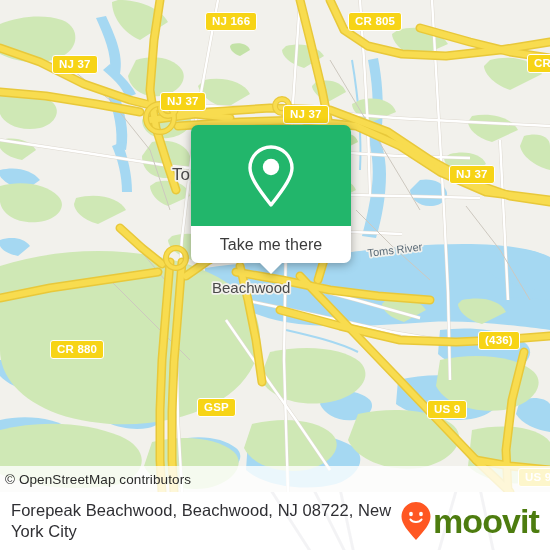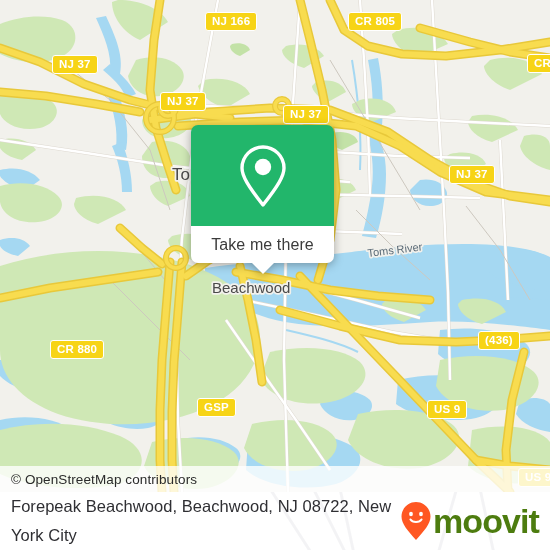--- a/index.html
+++ b/index.html
@@ -38,31 +38,31 @@
     bottom: 0;
     width: 550px;
     height: 26px;
     background: rgba(255,255,255,0.78);
     display: flex;
     align-items: center;
   }
   .attribution-text {
     font-size: 13.5px;
     color: #2b2b2b;
-    padding-left: 11px;
+    padding-left: 5px;
     letter-spacing: 0.1px;
     white-space: nowrap;
   }
 
   
   .callout {
     position: absolute;
     left: 191px;
     top: 125px;
-    width: 143px;
+    width: 160px;
     filter: drop-shadow(0 2px 5px rgba(0,0,0,0.32));
   }
   .callout-head {
     height: 101px;
     border-radius: 7px 7px 0 0;
     display: flex;
     align-items: center;
     justify-content: center;
   }
   .pin-icon { display: block; }
@@ -107,21 +107,21 @@
     position: absolute;
     left: 0; top: -170px;
     width: 550px; height: 260px;
     opacity: 0.5;
     pointer-events: none;
   }
   .footer-title {
     position: relative;
     z-index: 2;
     font-size: 16.5px;
-    line-height: 29px;
+    line-height: 21px;
     color: #2f2f33;
     padding-left: 11px;
     width: 395px;
     letter-spacing: 0.05px;
   }
   .brand {
     position: absolute;
     right: 11px;
     top: 50%;
     transform: translateY(-50%);

